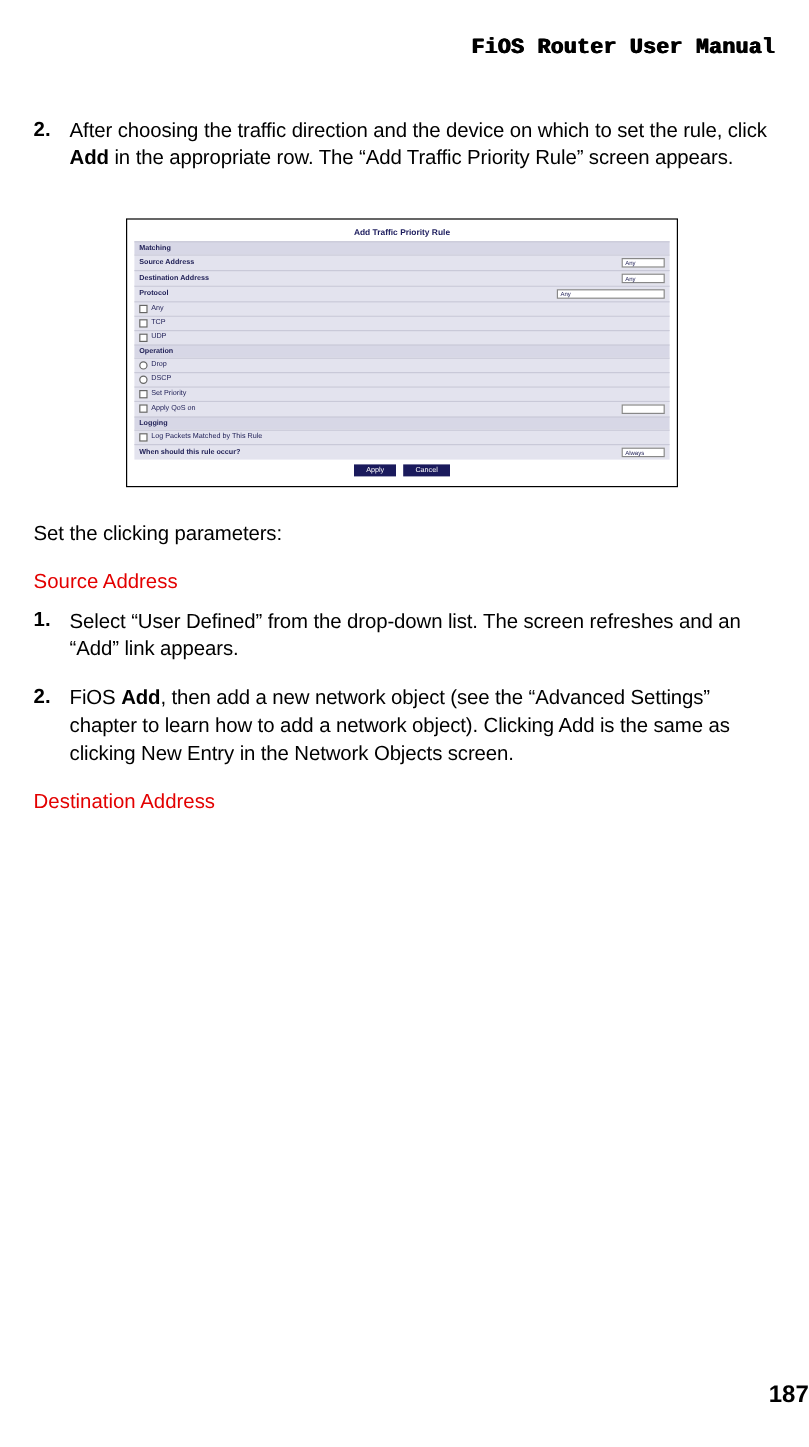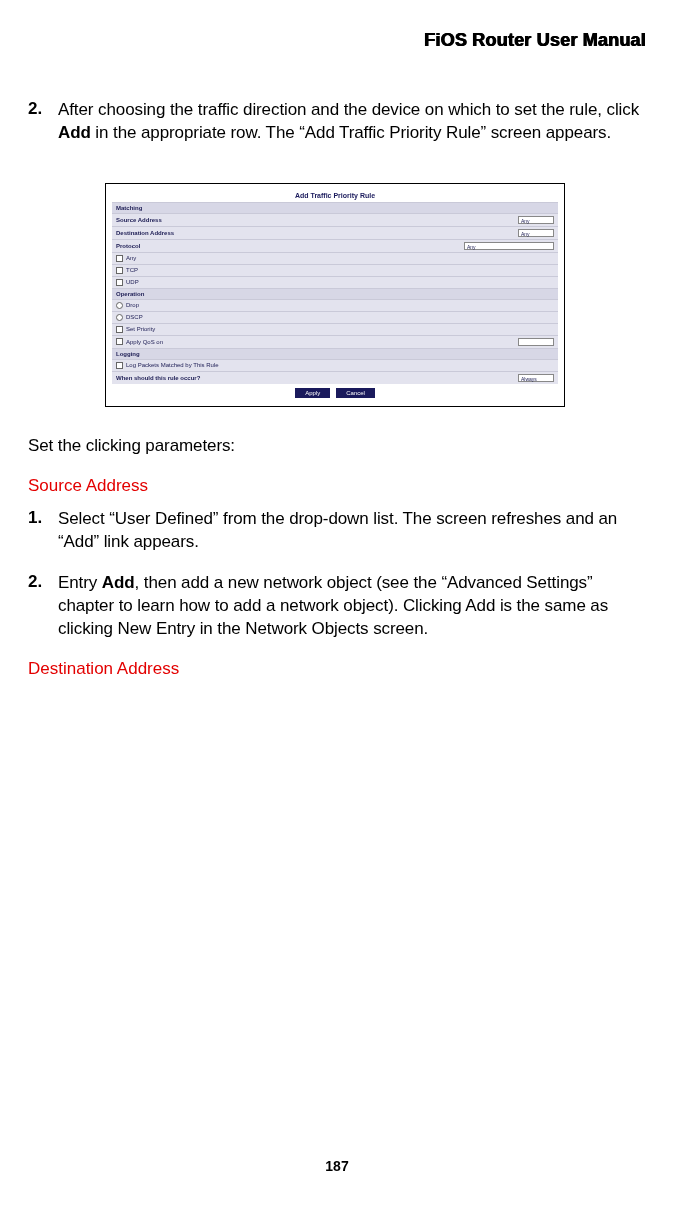--- a/index.html
+++ b/index.html
@@ -12,20 +12,21 @@
     position: relative;
     padding: 30px 28px 0 28px;
   }
   .header-title {
     text-align: right;
     font-weight: 900;
     font-size: 18px;
     letter-spacing: 0.2px;
     margin-bottom: 48px;
     text-shadow: 0.5px 0 0 #000, -0.5px 0 0 #000;
+    font-family: Liberation Mono, monospace;
   }
   .body-content { padding-right: 4px; }
   .step {
     display: flex;
     margin-bottom: 18px;
   }
   .step-num {
     font-weight: 700;
     min-width: 30px;
     font-size: 17px;
@@ -106,23 +107,23 @@
     color: #e30000;
     font-size: 17px;
     font-weight: 400;
     margin-bottom: 12px;
     margin-top: 6px;
   }
   .page-num {
     position: absolute;
     bottom: 32px;
     left: 0; right: 0;
-    text-align: center;
+    text-align: right;
     font-weight: 700;
-    font-size: 14px;
+    font-size: 20px;
   }
 </style>
 </head>
 <body>
 
 <div class="header-title">FiOS Router User Manual</div>
 
 <div class="body-content">
 
   <div class="step">
@@ -213,21 +214,21 @@
   <p class="section-heading">Source Address</p>
 
   <div class="step">
     <div class="step-num">1.</div>
     <div class="step-text">Select “User Defined” from the drop-down list. The screen refreshes and an “Add” link appears.</div>
   </div>
 
   <div class="step">
     <div class="step-num">2.</div>
     <div class="step-text">
-      <span>Entry </span><span class="bold">Add</span><span>, then add a new network object (see the “Advanced Settings” chapter to learn how to add a network object). Clicking Add is the same as clicking New Entry in the Network Objects screen.</span>
+      <span>FiOS </span><span class="bold">Add</span><span>, then add a new network object (see the “Advanced Settings” chapter to learn how to add a network object). Clicking Add is the same as clicking New Entry in the Network Objects screen.</span>
     </div>
   </div>
 
   <p class="section-heading">Destination Address</p>
 
 </div>
 
 <div class="page-num">187</div>
 
 </body></html>

